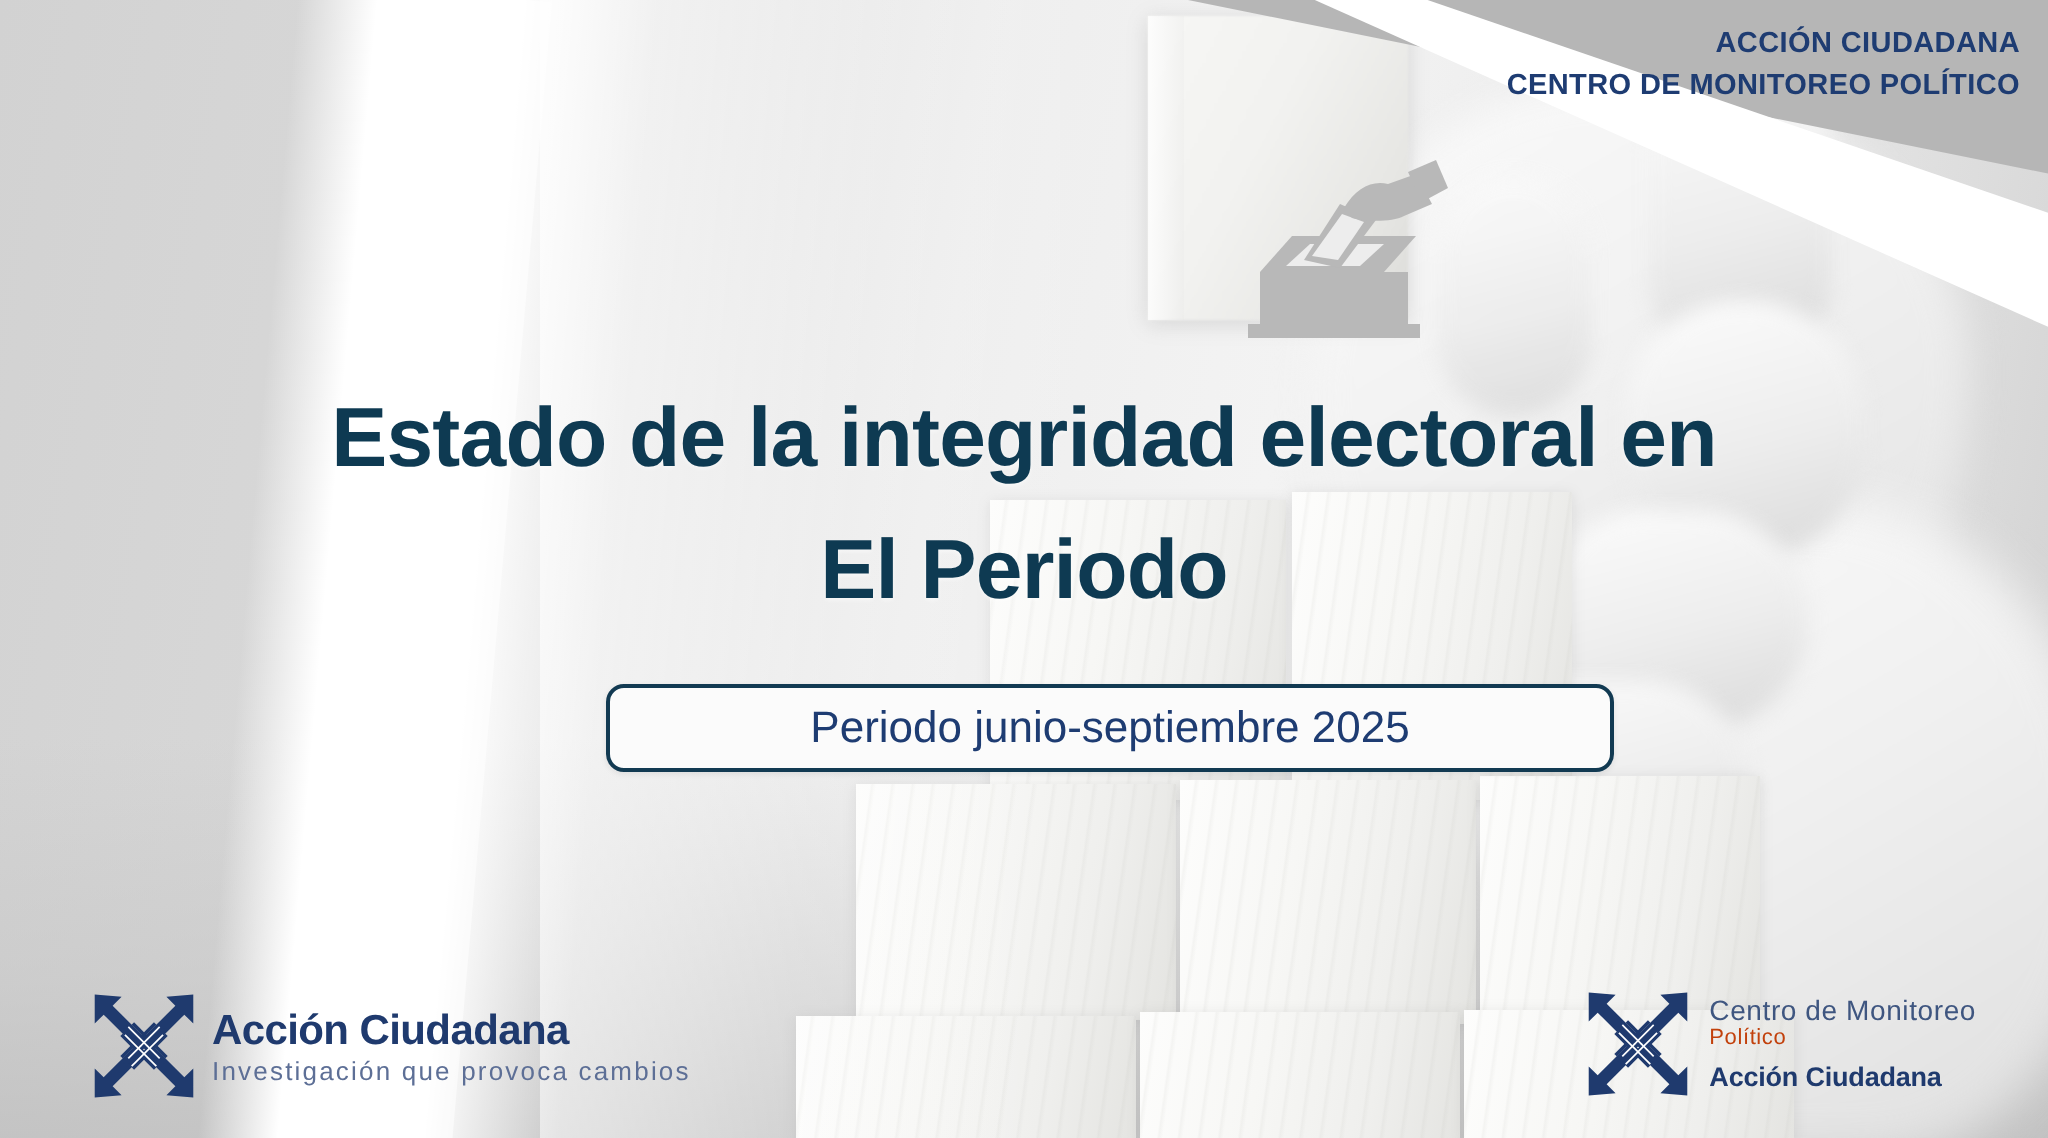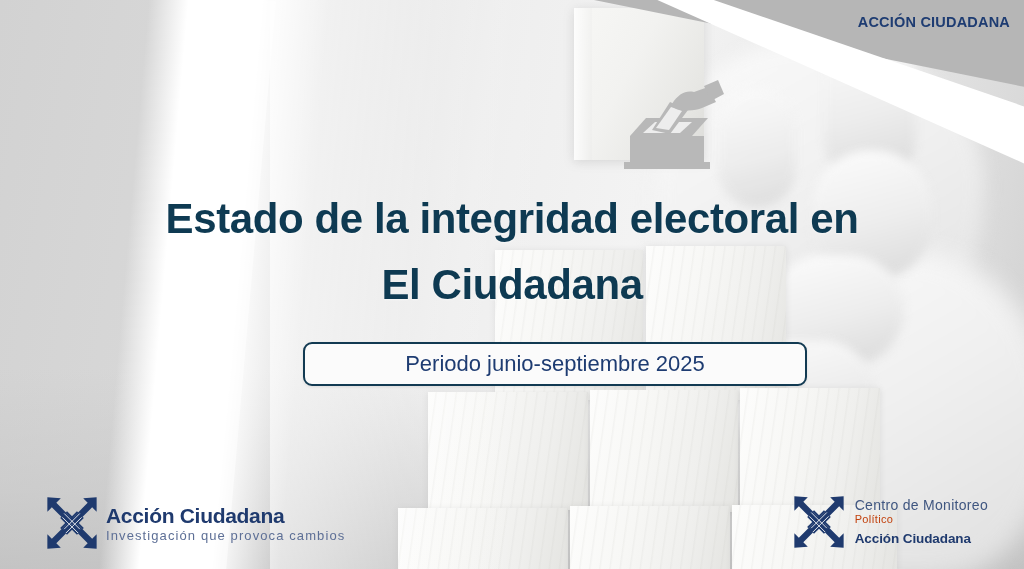--- a/index.html
+++ b/index.html
@@ -330,25 +330,26 @@
   </div>
 
   <div class="stripe-left"></div>
   <div class="stripe-left-2"></div>
   <div class="sheen"></div>
   <div class="corner-gray"></div>
   <div class="corner-white"></div>
 
   <div class="kicker">
     <div>ACCIÓN CIUDADANA</div>
+    <div>CENTRO DE MONITOREO POLÍTICO</div>
   </div>
 
   <h1 class="title">
     <span class="title-line">Estado de la integridad electoral en</span>
-    <span class="title-line">El Ciudadana</span>
+    <span class="title-line">El Periodo</span>
   </h1>
 
   <div class="period-box">
     <span class="period-text">Periodo junio-septiembre 2025</span>
   </div>
 
   <div class="logo-left">
     <svg class="mark mark-l" viewBox="0 0 100 100" aria-hidden="true">
       <g fill="#1f3a6e">
 

